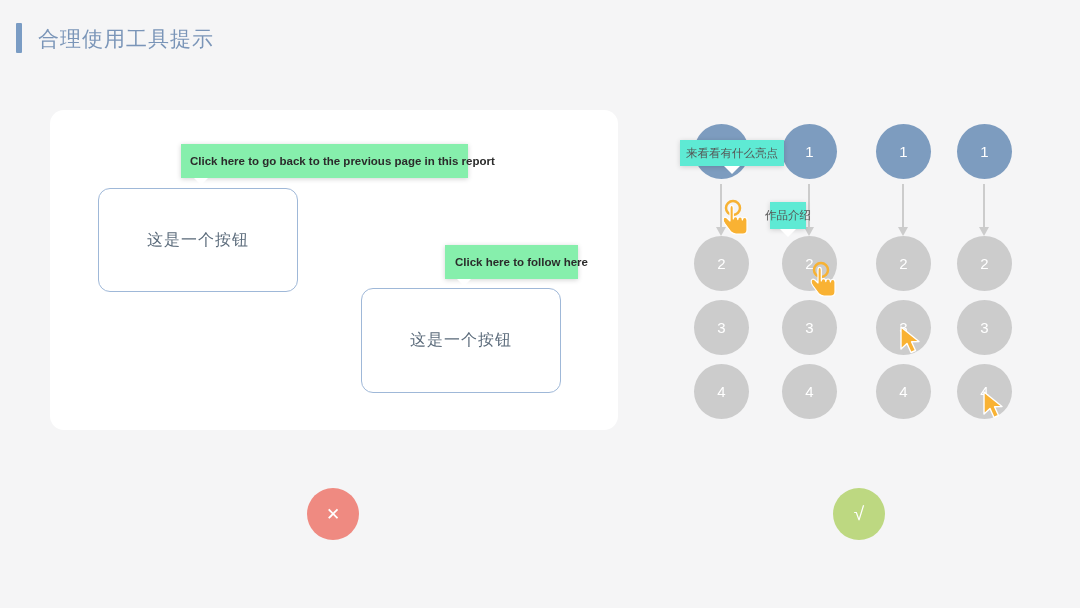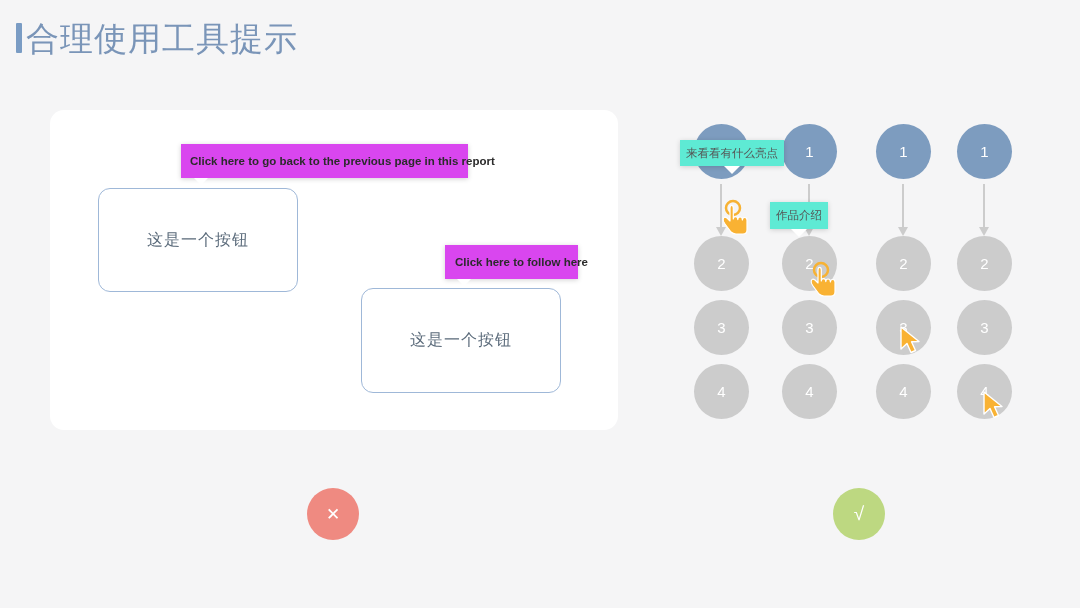--- a/index.html
+++ b/index.html
@@ -24,22 +24,22 @@
     align-items: center;
     height: 40px;
   }
   .title-bar {
     width: 6px;
     height: 30px;
     background: #7a9cc4;
     border-radius: 1px;
   }
   .title-text {
-    margin-left: 4px;
-    font-size: 33px;
+    margin-left: 16px;
+    font-size: 21px;
     color: #7a95b8;
     letter-spacing: 1px;
     line-height: 1;
     white-space: nowrap;
   }
 
   
   .card {
     position: absolute;
     left: 50px;
@@ -73,21 +73,21 @@
   .demo-button.two {
     left: 361px;
     top: 288px;
     width: 200px;
     height: 105px;
   }
 
   
   .tip {
     position: absolute;
-    background: #d946ef;
+    background: #86efac;
     box-shadow: 0 1px 5px rgba(0,0,0,0.18);
     font-size: 11.5px;
     font-weight: bold;
     color: #2b2b2b;
     display: flex;
     align-items: center;
     box-sizing: border-box;
     white-space: nowrap;
   }
   .tip .tip-arrow {
@@ -201,21 +201,21 @@
   }
   .cn-tip.cn-a {
     left: -8px;
     top: 22px;
     width: 104px;
     height: 26px;
   }
   .cn-tip.cn-b {
     left: 96px;
     top: 84px;
-    width: 58px;
+    width: 36px;
     height: 27px;
   }
 
   
   .cursor {
     position: absolute;
     z-index: 8;
     pointer-events: none;
   }
 

